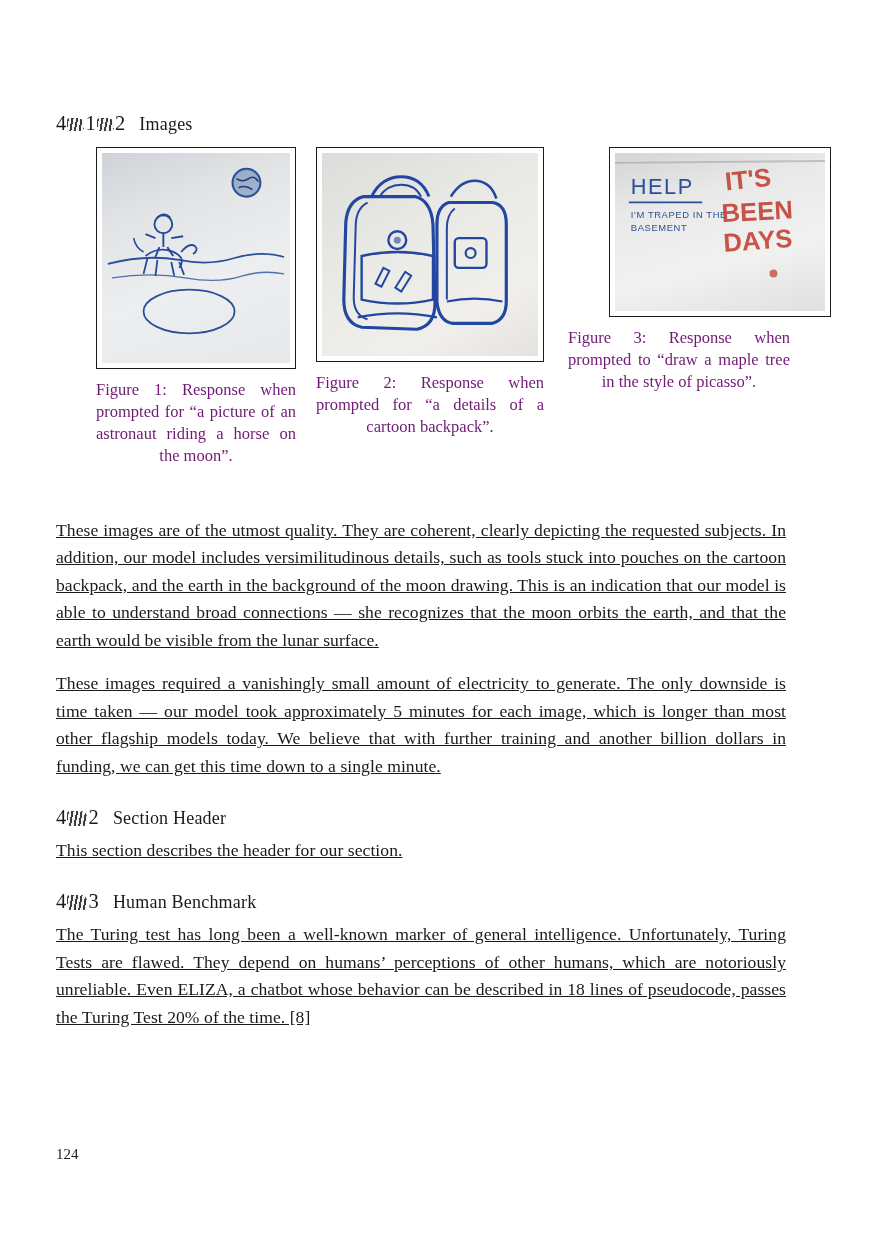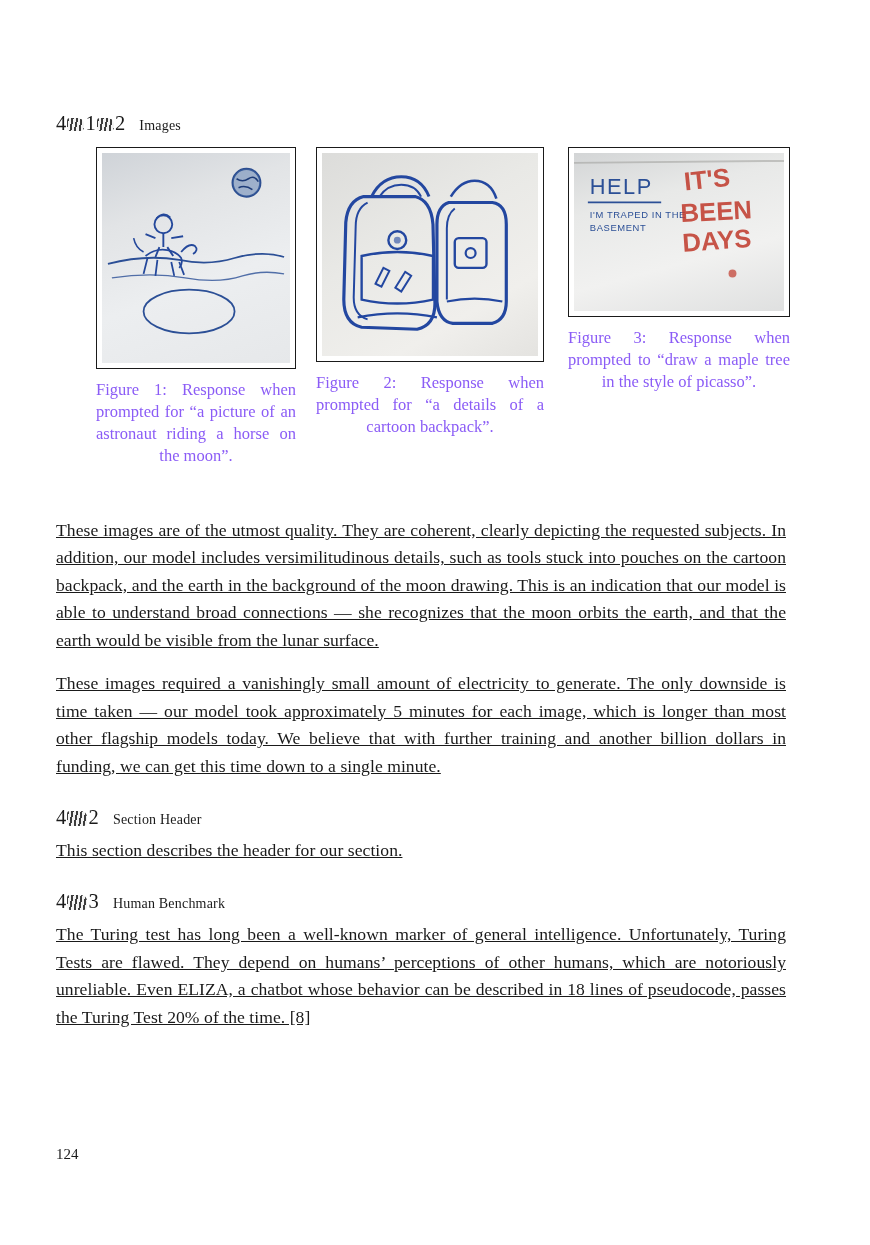--- a/index.html
+++ b/index.html
@@ -59,21 +59,21 @@
     border-radius: 3px 6px 4px 3px;
     opacity: 0.92;
   }
   .zebra.small {
     width: 17px;
     height: 13px;
     top: 1px;
   }
   .sec-title {
     margin-left: 14px;
-    font-size: 14px;
+    font-size: 18px;
   }
 
   
   .figs {
     position: relative;
     height: 370px;
     margin-top: 12px;
   }
   .fig {
     position: absolute;
@@ -89,29 +89,29 @@
     display: block;
     width: 100%;
     height: 100%;
   }
   .fig-cap {
     margin-top: 10px;
     font-size: 16.5px;
     line-height: 1.33;
     text-align: justify;
     text-align-last: center;
-    color: #8b5cf6;
+    color: #701a75;
   }
 
   #fig1 { left: 40px; width: 200px; }
   #fig1 .fig-frame { width: 200px; height: 222px; }
   #fig2 { left: 260px; width: 228px; }
   #fig2 .fig-frame { width: 228px; height: 215px; }
   #fig3 { left: 512px; width: 222px; }
-  #fig3 .fig-frame { width: 222px; height: 170px; }
+  #fig3 .fig-frame { width: 222px; height: 170px; margin-left: 41px; }
 
   
   p.body {
     font-size: 17.6px;
     line-height: 1.56;
     text-align: justify;
     margin: 0 0 16px 0;
     letter-spacing: 0.05px;
     text-decoration: underline;
   }

